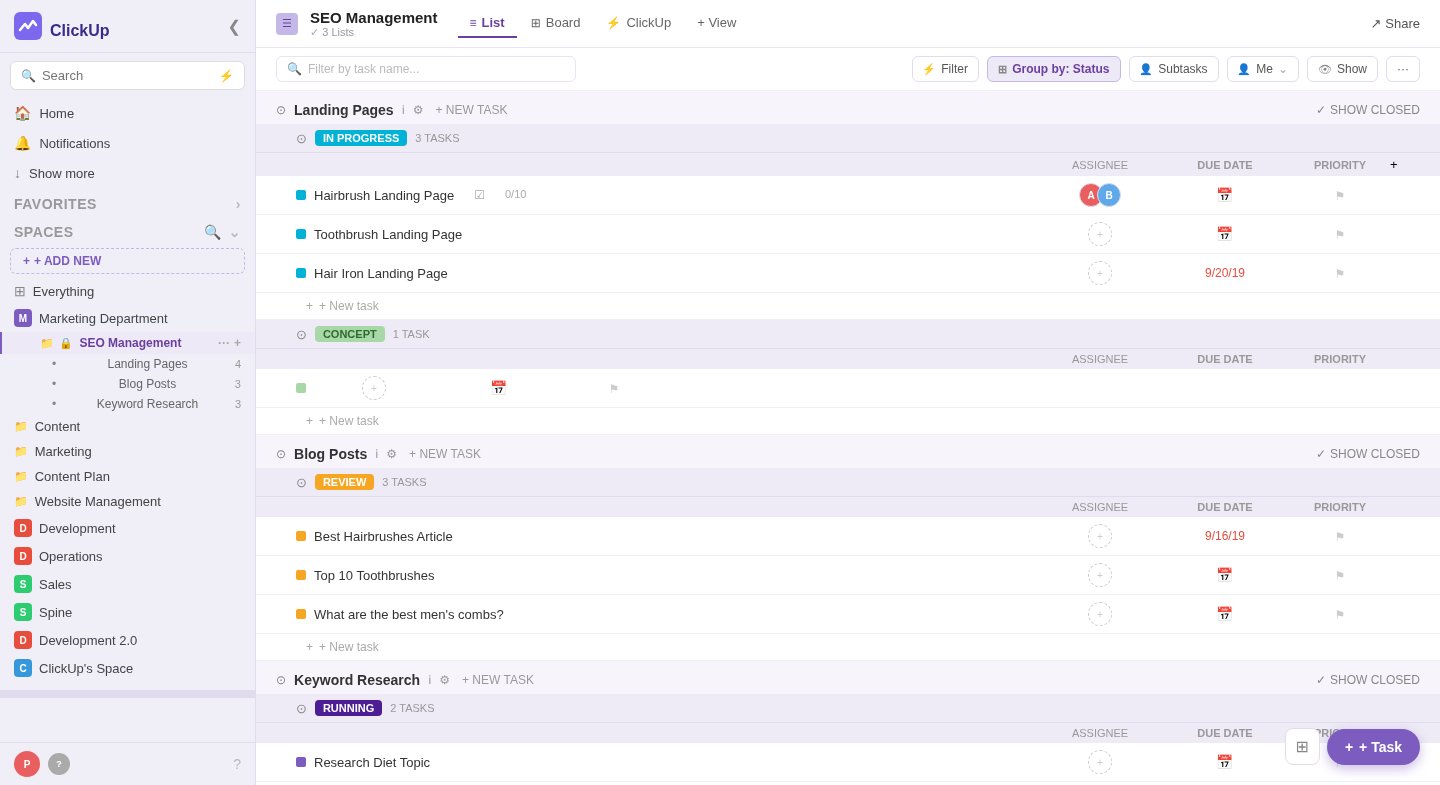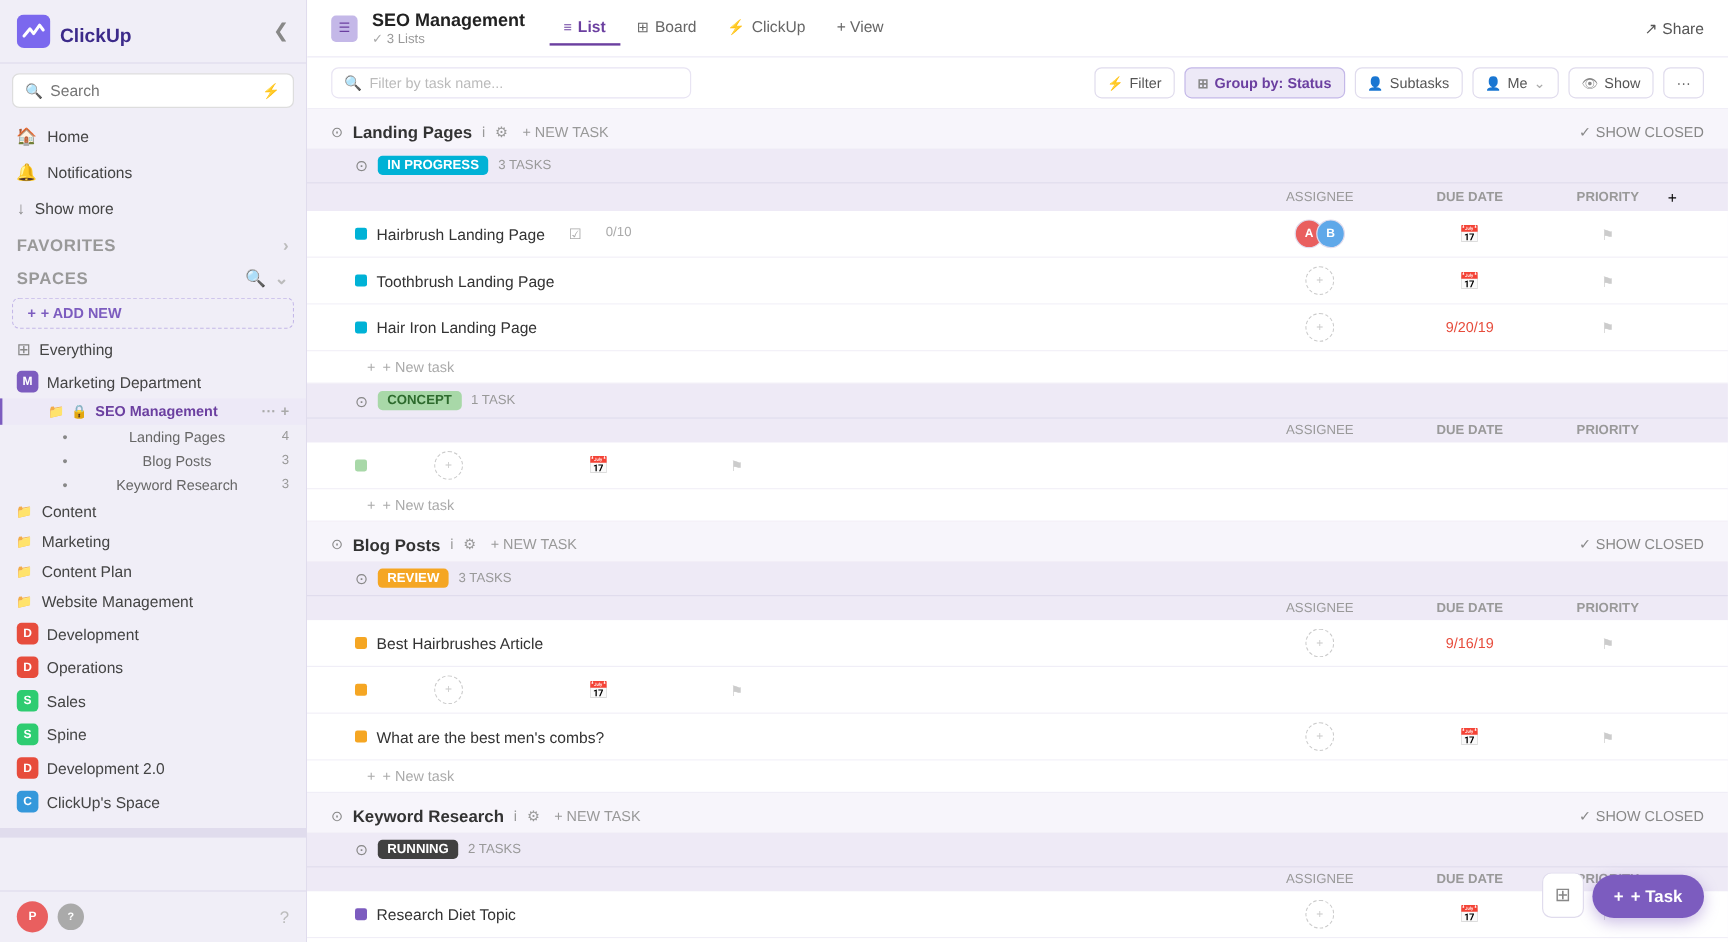--- a/index.html
+++ b/index.html
@@ -219,21 +219,21 @@
       padding: 6px 20px 6px 40px;
       background: #eeeaf6;
     }
     .status-badge {
       padding: 2px 8px; border-radius: 4px;
       font-size: 11px; font-weight: 700; color: #fff;
     }
     .status-badge.in-progress { background: #00b2d6; }
     .status-badge.concept { background: #a8d8a8; color: #2d6a2d; }
     .status-badge.review { background: #f5a623; }
-    .status-badge.running { background: #404040; }
+    .status-badge.running { background: #4c1d95; }
     .task-count { font-size: 11px; color: #999; }
 
     .col-name { flex: 1; font-size: 11px; color: #999; text-transform: uppercase; font-weight: 600; }
     .col-assignee { width: 120px; text-align: center; font-size: 11px; color: #999; text-transform: uppercase; font-weight: 400; }
     .col-due { width: 130px; text-align: center; font-size: 11px; color: #999; text-transform: uppercase; font-weight: 600; }
     .col-priority { width: 100px; text-align: center; font-size: 11px; color: #999; text-transform: uppercase; font-weight: 600; }
     .col-add { width: 30px; }
 
     .task-row {
       display: flex; align-items: center;
@@ -683,20 +683,23 @@
           <span>9/16/19</span>
         </div>
         <div class="task-priority">
           <span class="flag-icon">⚑</span>
         </div>
         <div class="task-add"></div>
       </div>
 
       <div class="task-row">
         <div class="task-dot yellow"></div>
+        <div class="task-name">
+          <span>Top 10 Toothbrushes</span>
+        </div>
         <div class="task-assignee">
           <div class="assignee-placeholder">+</div>
         </div>
         <div class="task-due">
           <span class="calendar-icon">📅</span>
         </div>
         <div class="task-priority">
           <span class="flag-icon">⚑</span>
         </div>
         <div class="task-add"></div>

